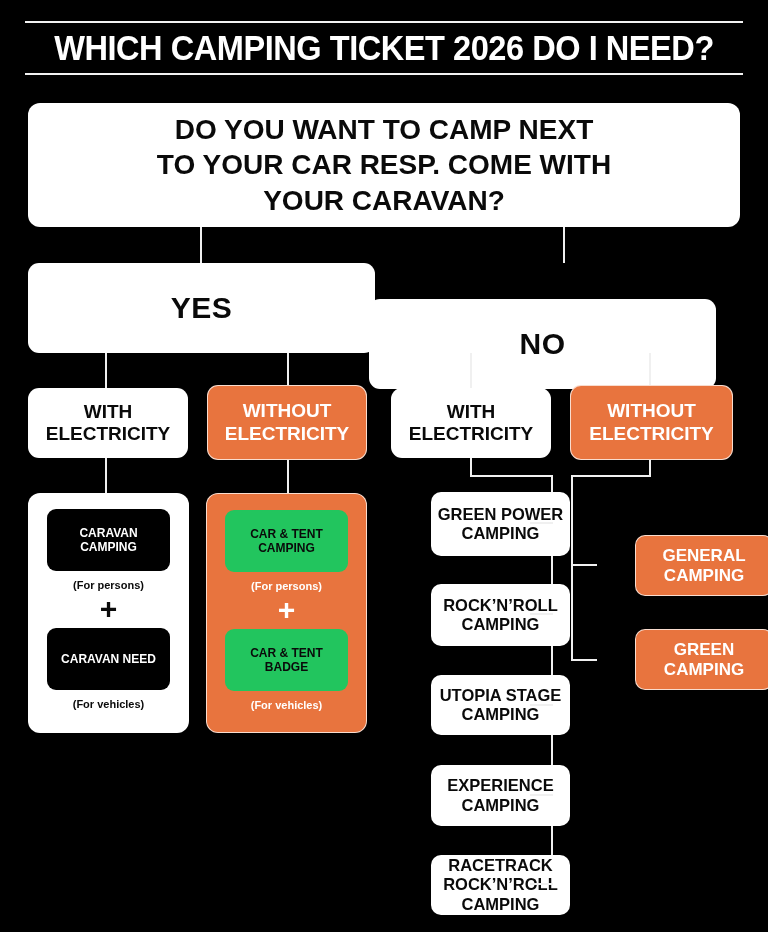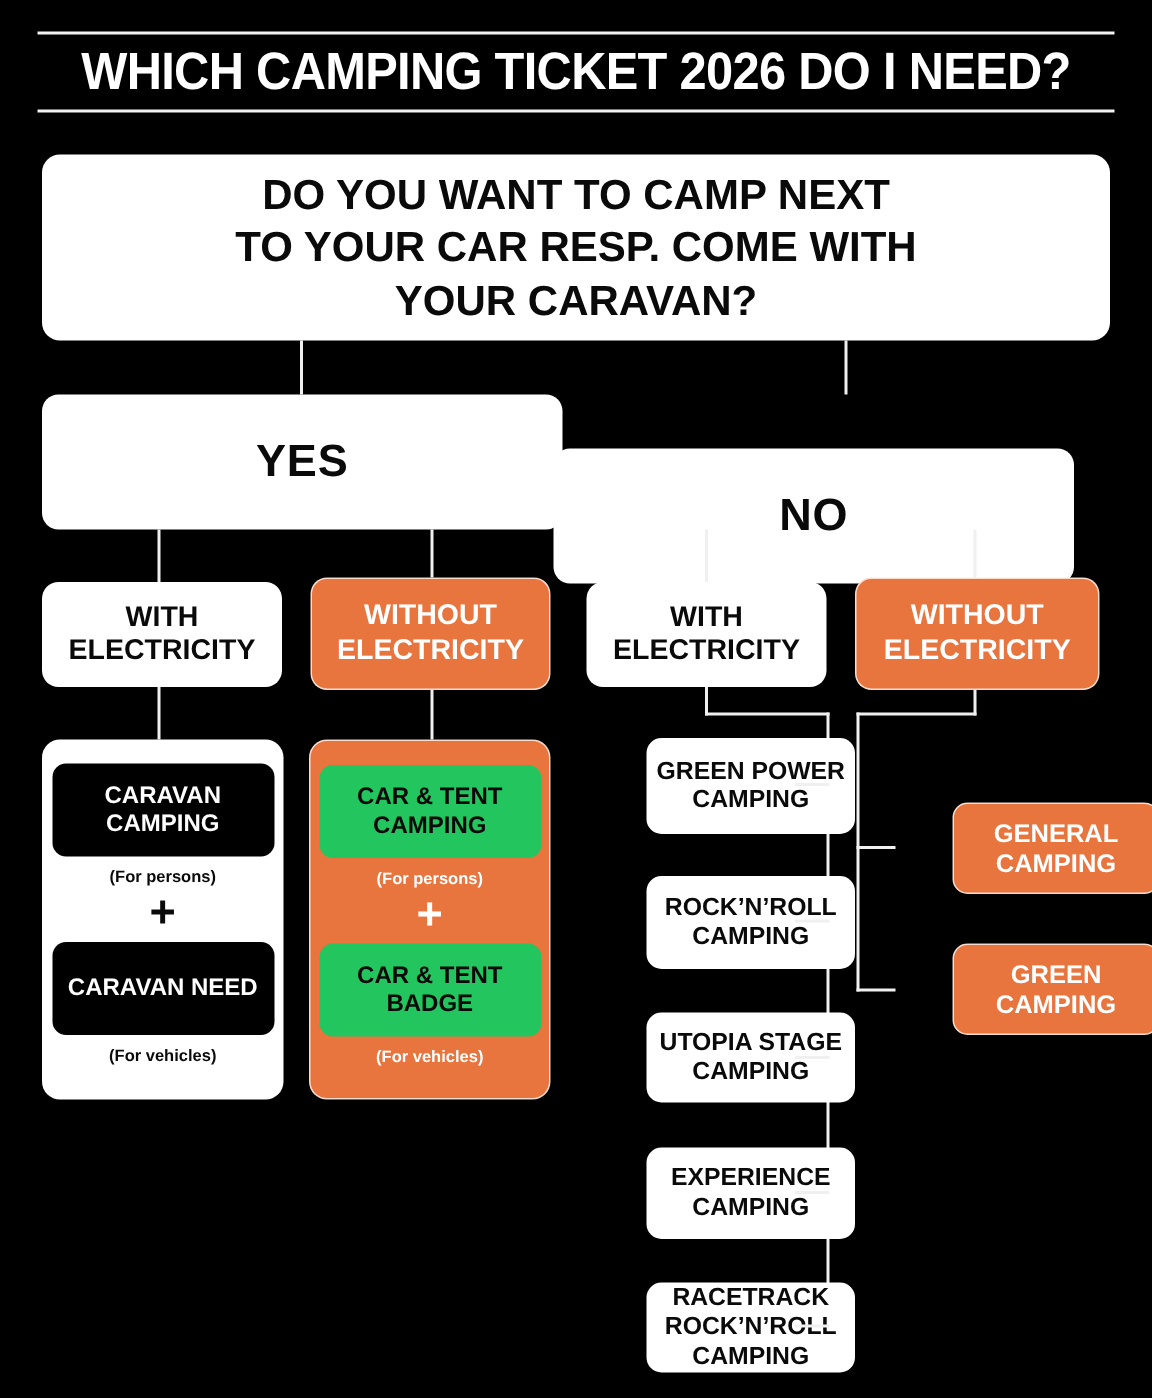--- a/index.html
+++ b/index.html
@@ -26,23 +26,23 @@
   .big{font-size:30px;letter-spacing:0.5px;}
   .mid{font-size:19px;line-height:1.16;}
   .sm{font-size:16.5px;line-height:1.17;border-radius:10px;margin-left:40px;}
   .group{
     position:absolute;border-radius:12px;box-sizing:border-box;
     display:flex;flex-direction:column;align-items:center;padding-top:16px;
   }
   .group-white{background:#fff;color:#0a0a0a;}
   .group-orange{background:#E8743E;color:#fff;border:1px solid rgba(255,255,255,0.75);}
   .ticket{
-    width:148px;height:62px;border-radius:9px;flex:none;
+    width:123px;height:62px;border-radius:9px;flex:none;
     display:flex;align-items:center;justify-content:center;text-align:center;
-    font-size:16px;line-height:1.2;padding:0 6px;box-sizing:border-box;
+    font-size:12px;line-height:1.2;padding:0 6px;box-sizing:border-box;
   }
   .ticket-black{background:#000;color:#fff;}
   .ticket-white{background:#22c55e;color:#0a0a0a;}
   .note{font-size:11px;margin-top:9px;line-height:1;}
   .plus{font-size:30px;line-height:26px;margin-top:5px;}
   .badge-ticket{margin-top:6px;}
 </style>
 </head>
 <body>
 

